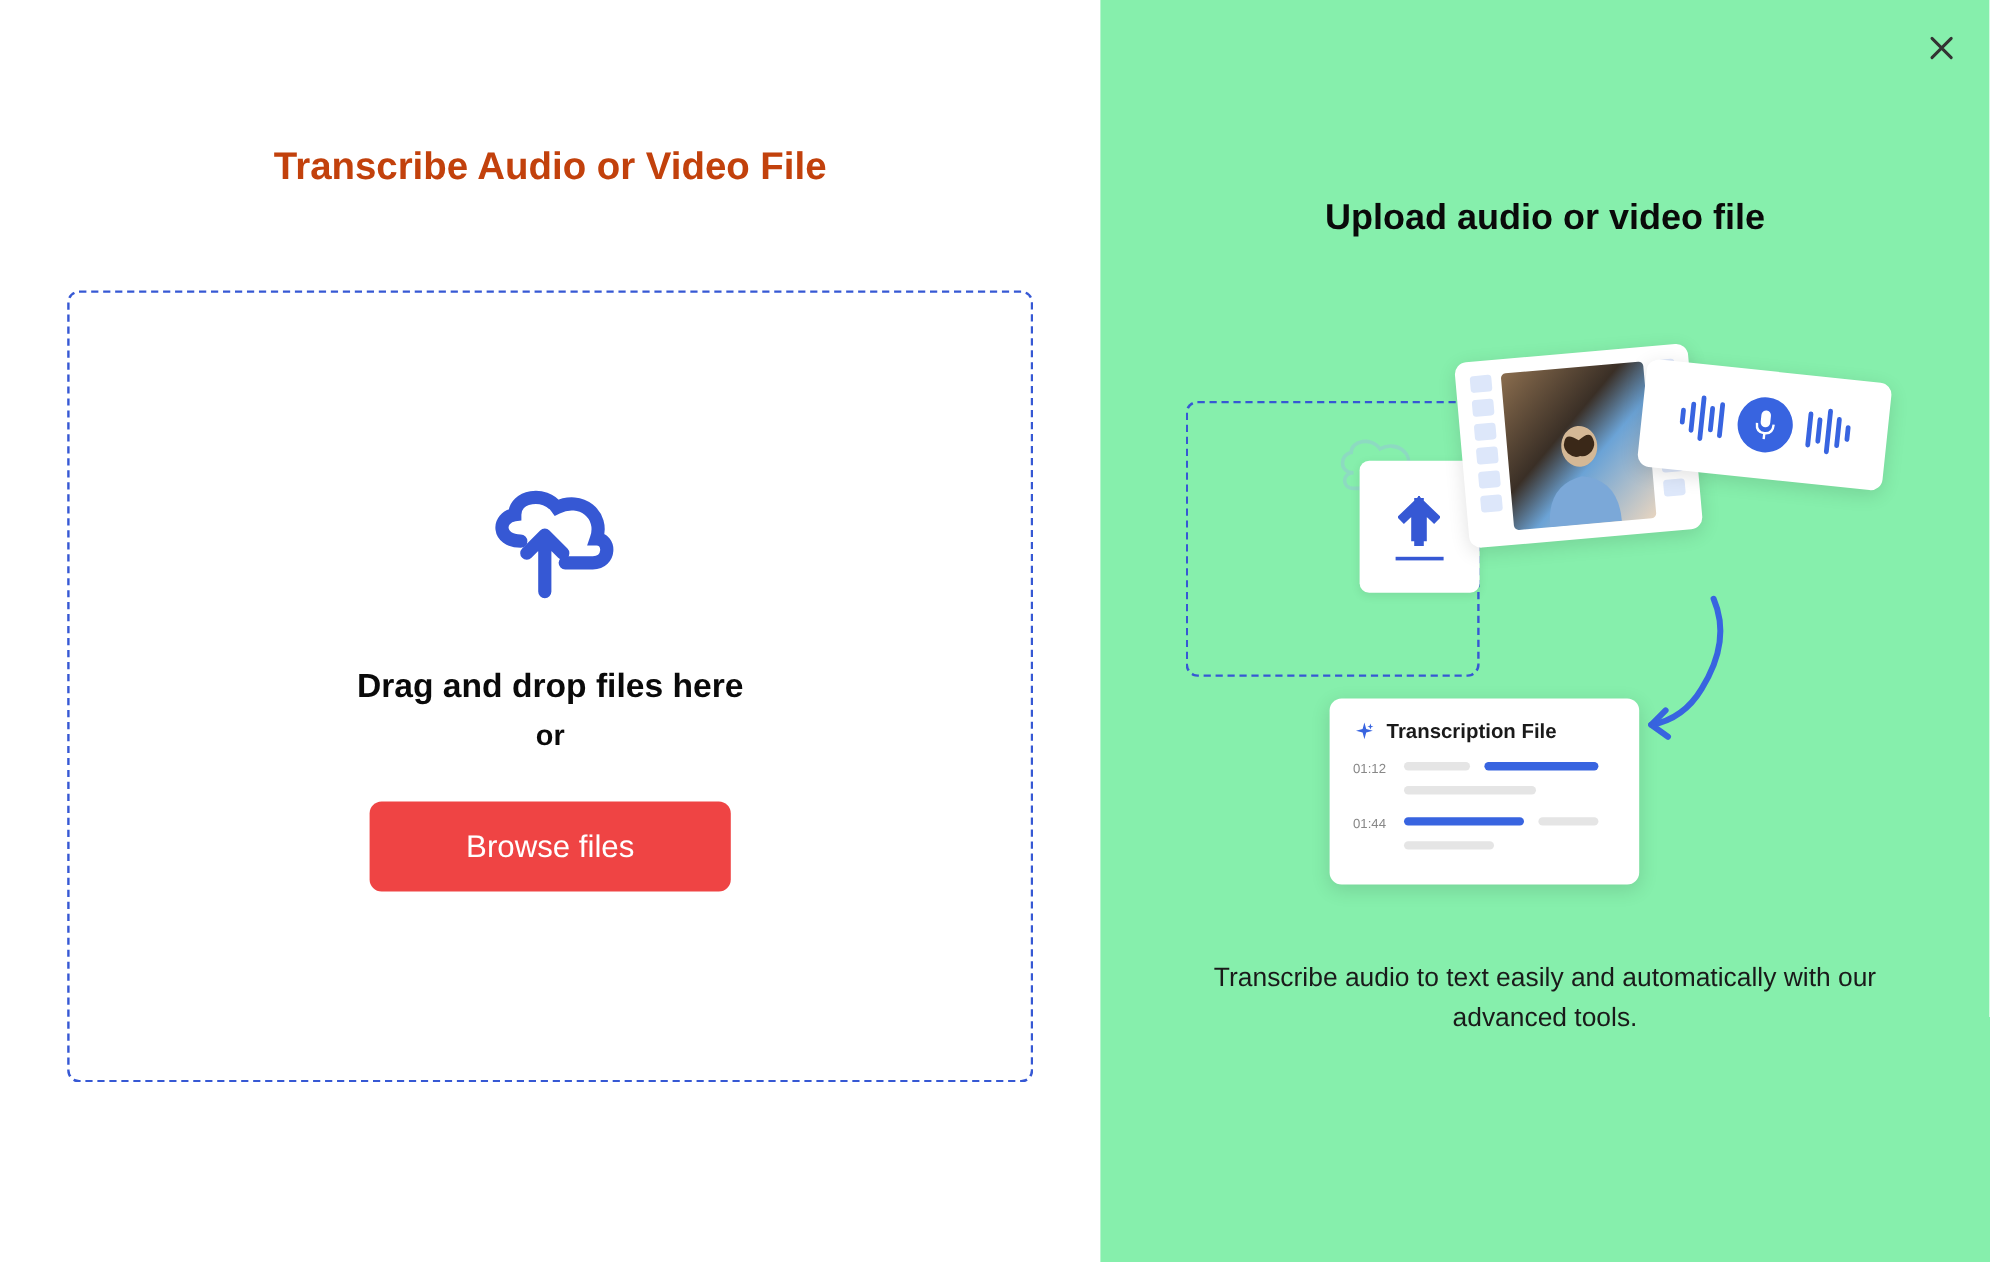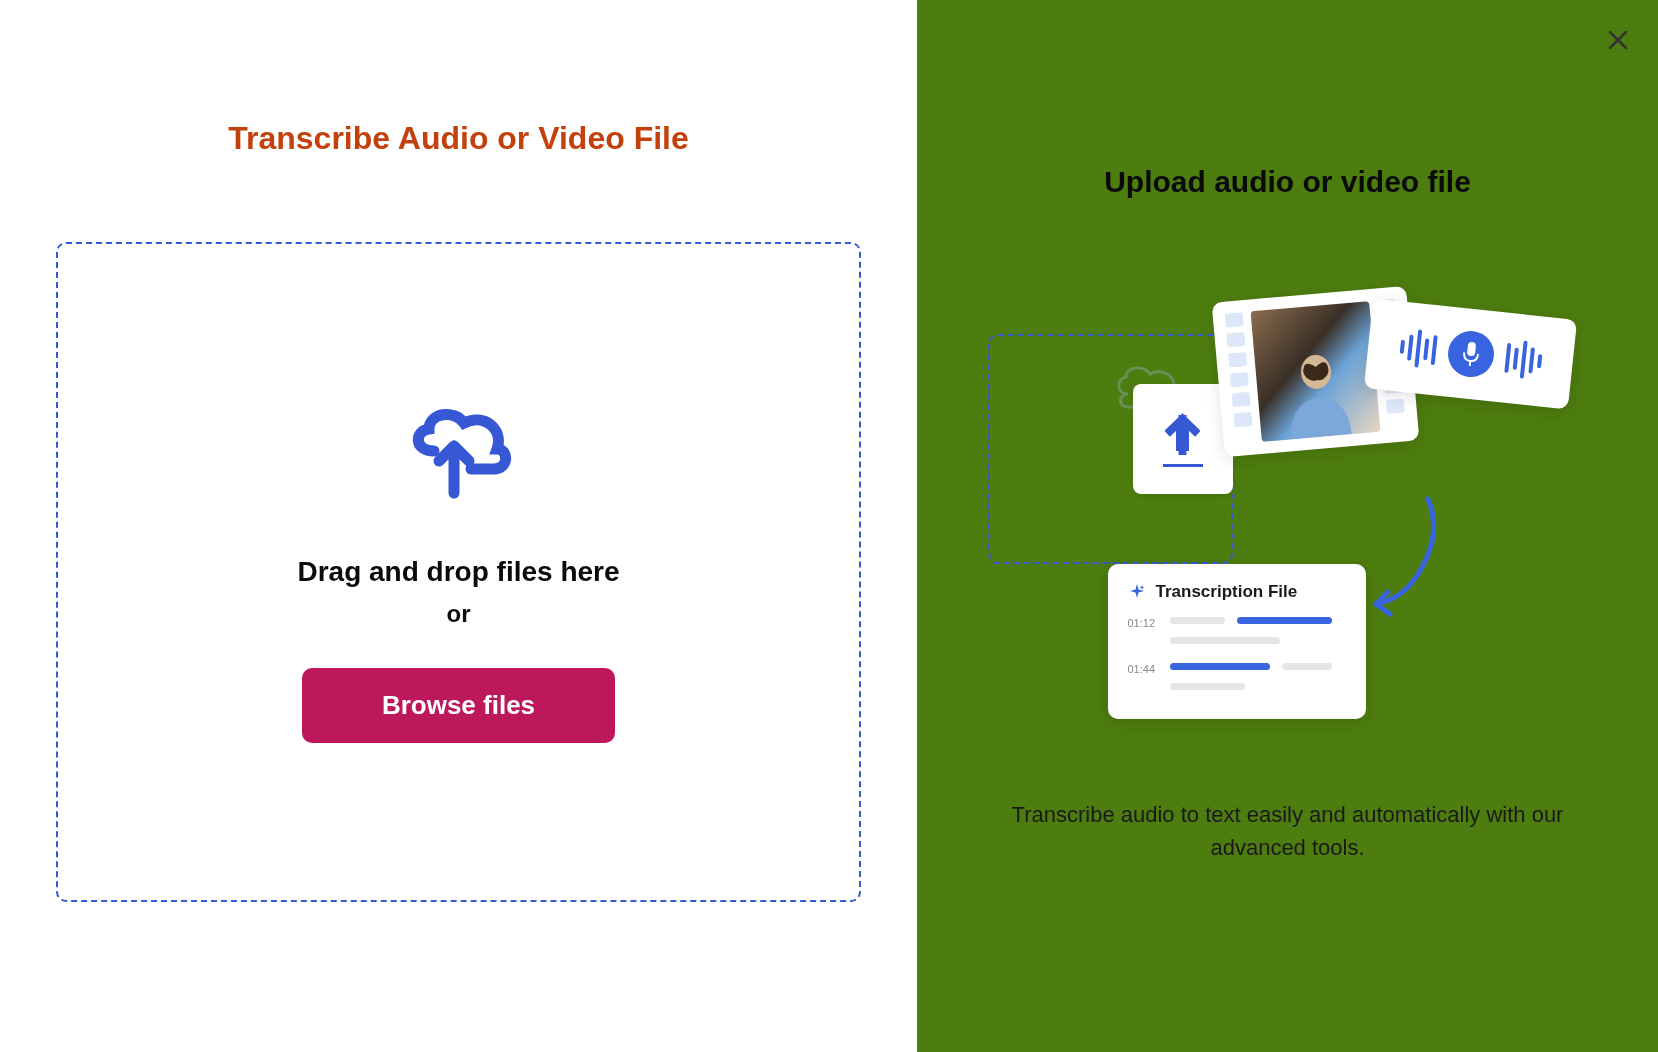--- a/index.html
+++ b/index.html
@@ -60,33 +60,33 @@
       max-width: 700px;
       margin-bottom: 30px;
     }
     .or-text {
       font-size: 24px;
       font-weight: 700;
       color: #0a0a0a;
       margin-bottom: 40px;
     }
     .browse-button {
-      background: #be185d;
+      background: #ef4444;
       color: #ffffff;
       font-size: 26px;
-      font-weight: 700;
+      font-weight: 400;
       border: none;
       border-radius: 10px;
       padding: 22px 80px;
       cursor: pointer;
     }
     .right-panel {
       width: 741px;
       height: 100%;
-      background: #4d7c0f;
+      background: #86efac;
       position: relative;
       display: flex;
       flex-direction: column;
       align-items: center;
       padding-top: 165px;
     }
     .close-button {
       position: absolute;
       top: 25px;
       right: 25px;
@@ -223,21 +223,21 @@
       gap: 4px;
     }
     .wave-bar {
       width: 4px;
       background: #3864e0;
       border-radius: 2px;
     }
     .transcription-card {
       position: absolute;
       left: 120px;
-      top: 280px;
+      top: 298px;
       width: 258px;
       height: 155px;
       background: #ffffff;
       border-radius: 10px;
       box-shadow: 0 4px 16px rgba(0,0,0,0.12);
       padding: 18px 20px;
     }
     .trans-header {
       display: flex;
       align-items: center;

